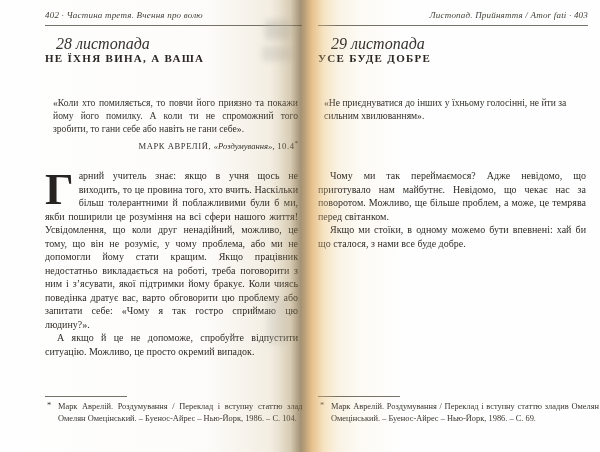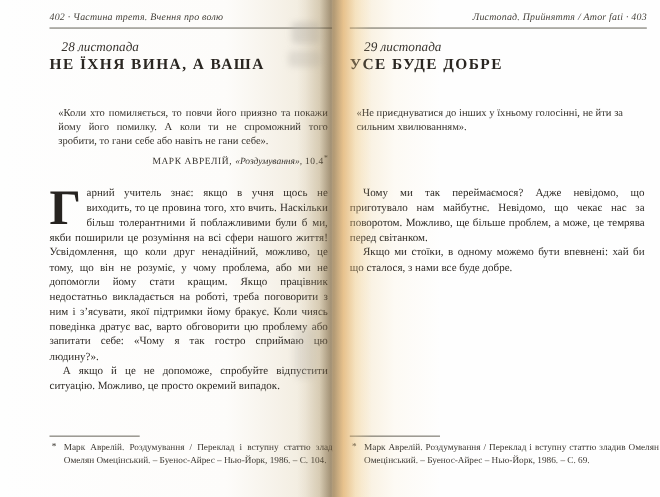--- a/index.html
+++ b/index.html
@@ -31,22 +31,22 @@
       rgba(255,246,226,0) 100%);
   }
   .edge-smudge{position:absolute;background:#b6b2ab;border-radius:4px;filter:blur(3px);z-index:5;pointer-events:none;}
   .edge-a{left:265px;top:20px;width:26px;height:20px;opacity:.42;}
   .edge-b{left:262px;top:46px;width:30px;height:15px;opacity:.34;}
   .edge-c{left:267px;top:298px;width:20px;height:46px;opacity:.26;}
 
   .abs{position:absolute;}
   .running-head{font-style:italic;font-size:9px;letter-spacing:.2px;color:#45413a;white-space:nowrap;}
   .rule{height:1px;background:#5d594f;opacity:.85;}
-  .date{font-style:italic;font-size:12px;color:#35312b;}
-  .section-title{font-weight:bold;font-size:14px;letter-spacing:1.3px;color:#2a2621;white-space:nowrap;}
+  .date{font-style:italic;font-size:16px;color:#35312b;}
+  .section-title{font-weight:bold;font-size:11px;letter-spacing:1.3px;color:#2a2621;white-space:nowrap;}
   .epigraph{font-size:9.6px;line-height:12.8px;text-align:justify;color:#35312b;}
   .attribution{font-size:8.6px;letter-spacing:.55px;color:#35312b;text-align:right;white-space:nowrap;}
   .attribution .work{font-style:italic;letter-spacing:0;}
   .attribution sup{font-size:7px;letter-spacing:0;}
   .body-text{font-size:10px;line-height:13.5px;text-align:justify;}
   .body-text p{margin:0;}
   .body-text p.indent{text-indent:12px;}
   .dropcap{float:left;font-size:45px;line-height:37px;font-weight:bold;margin:2px 5px 0 0;color:#262320;}
   .footnote{font-size:8.4px;line-height:11.5px;color:#3a362f;position:absolute;padding-left:13px;text-align:justify;}
   .fn-marker{position:absolute;left:2px;top:-1px;}

